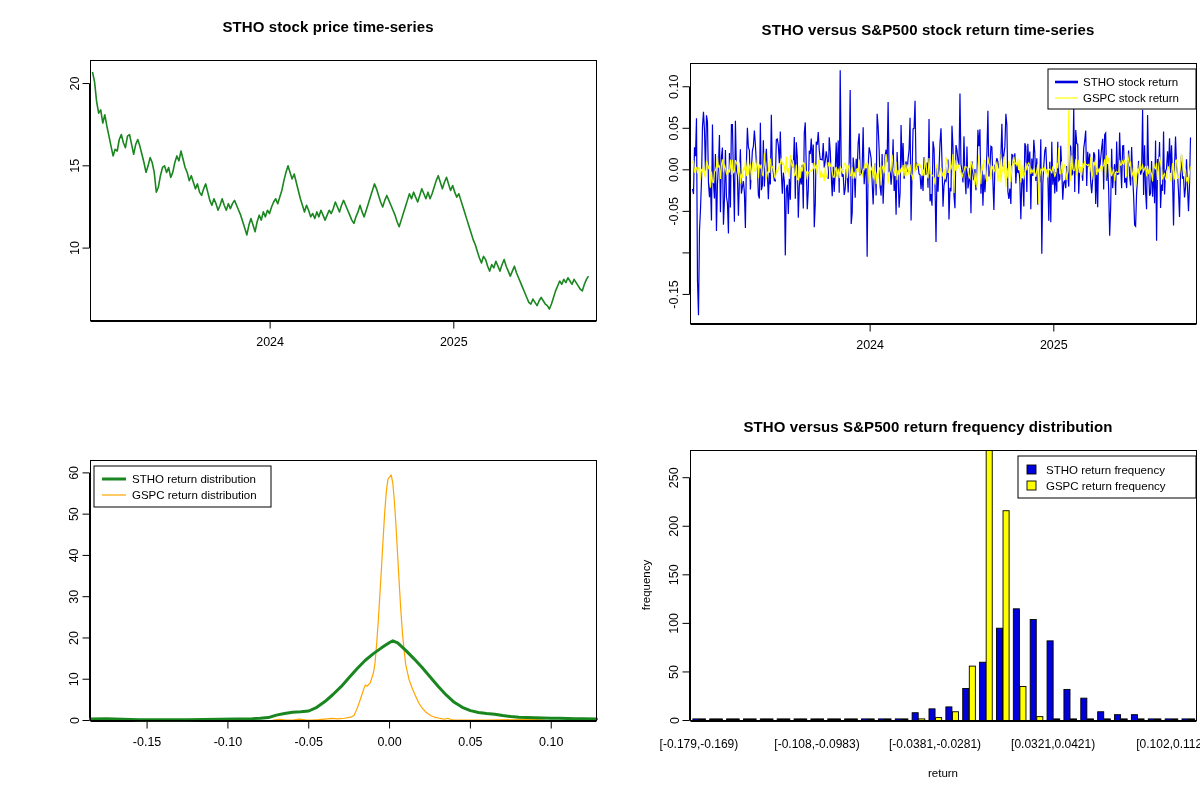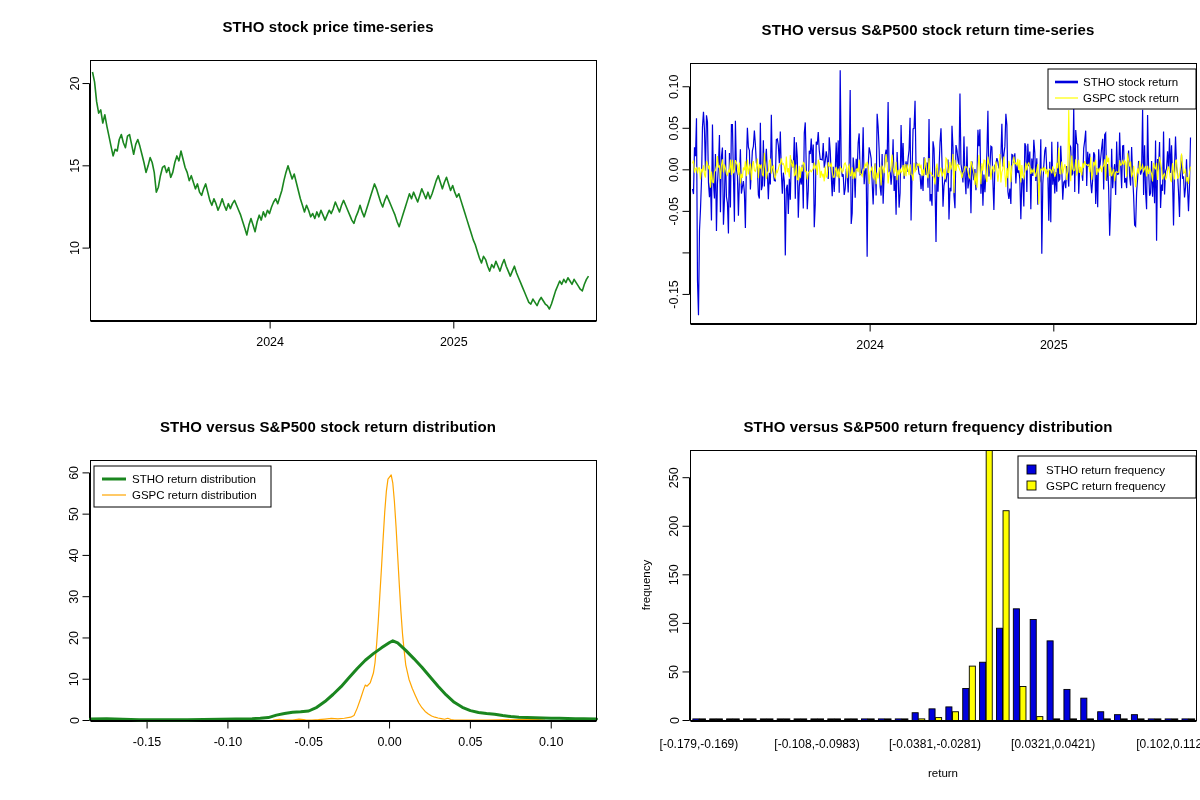--- a/index.html
+++ b/index.html
@@ -77,21 +77,20 @@
           <rect x="420" y="66" width="148" height="40" fill="#fff" stroke="#000" stroke-width="1"></rect>
           <line x1="427" y1="79" x2="450" y2="79" stroke="#0000dd" stroke-width="2.6"></line>
           <text x="455" y="83" font-size="11.5">STHO stock return</text>
           <line x1="427" y1="95" x2="450" y2="95" stroke="#ffff00" stroke-width="1.2"></line>
           <text x="455" y="99" font-size="11.5">GSPC stock return</text>
         </g>
     </svg>
   </div>
 
   <div class="panel" id="p3">
-    <div class="ptitle">STHO versus S&amp;P500 stock return distribution</div>
     <svg width="600" height="400">
       <g id="p3-yaxis">
           <line x1="61.5" y1="320.5" x2="61.5" y2="72.88095238095241" stroke="#000" stroke-width="1"></line>
           <line x1="61.5" y1="320.5" x2="54.5" y2="320.5" stroke="#000" stroke-width="1"></line>
           <text x="46.5" y="320.5" text-anchor="middle" font-size="12.5" dominant-baseline="central" transform="rotate(-90 46.5 320.5)">0</text>
           <line x1="61.5" y1="279.23015873015873" x2="54.5" y2="279.23015873015873" stroke="#000" stroke-width="1"></line>
           <text x="46.5" y="279.23015873015873" text-anchor="middle" font-size="12.5" dominant-baseline="central" transform="rotate(-90 46.5 279.23015873015873)">10</text>
           <line x1="61.5" y1="237.96031746031747" x2="54.5" y2="237.96031746031747" stroke="#000" stroke-width="1"></line>
           <text x="46.5" y="237.96031746031747" text-anchor="middle" font-size="12.5" dominant-baseline="central" transform="rotate(-90 46.5 237.96031746031747)">20</text>
           <line x1="61.5" y1="196.6904761904762" x2="54.5" y2="196.6904761904762" stroke="#000" stroke-width="1"></line>

